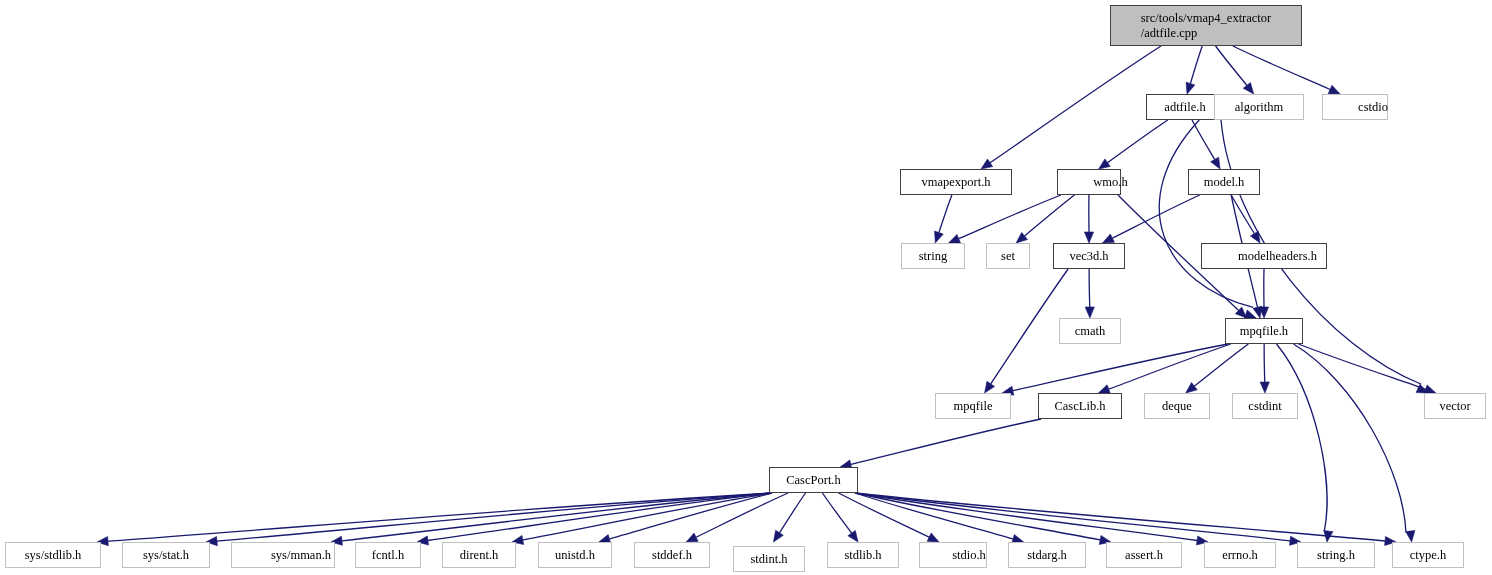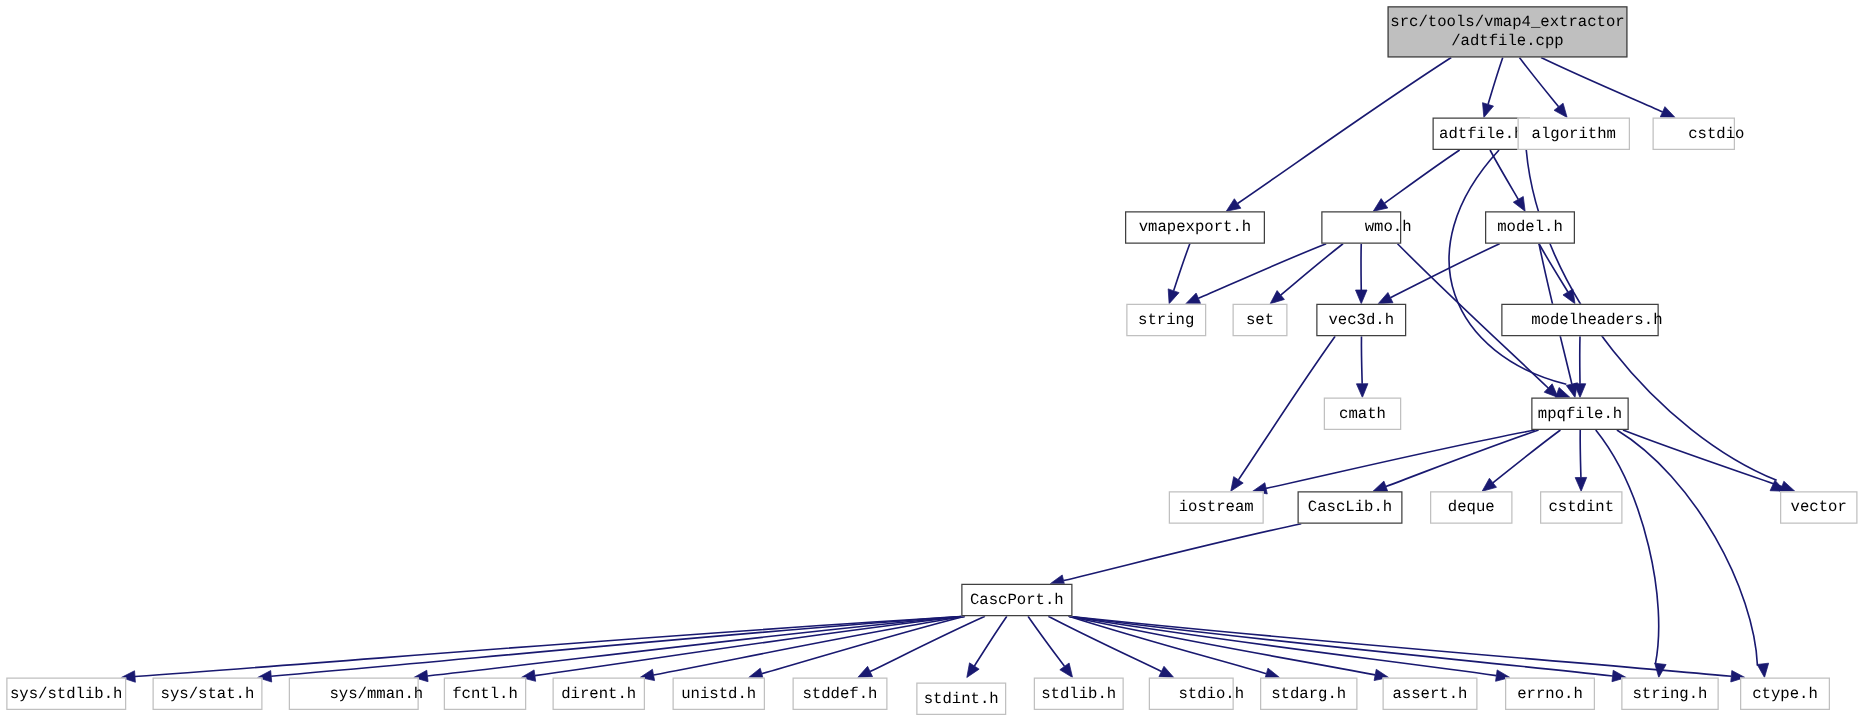--- a/index.html
+++ b/index.html
@@ -33,22 +33,21 @@
     fill: #191970;
     stroke: #191970;
     stroke-width: 0.6;
   }
   .node-box {
     position: absolute;
     box-sizing: border-box;
     display: flex;
     align-items: center;
     justify-content: center;
-    text-align: center;
-    font-family: Liberation Mono, monospace;
+    font-family: Liberation Serif, serif;
     font-size: 12.5px;
     color: #000000;
     line-height: 1.18;
     white-space: pre-line;
     background: #ffffff;
     border: 1px solid #c0c0c0;
   }
   .node-box.kind-local {
     border: 1.6px solid #404040;
   }
@@ -156,21 +155,21 @@
       <div class="node-box kind-system" style="left: 1322px; top: 94px; width: 66px; height: 26px; padding-left: 36px;">cstdio</div>
       <div class="node-box kind-local" style="left: 900px; top: 169px; width: 112px; height: 26px;">vmapexport.h</div>
       <div class="node-box kind-local" style="left: 1057px; top: 169px; width: 64px; height: 26px; padding-left: 43px;">wmo.h</div>
       <div class="node-box kind-local" style="left: 1188px; top: 169px; width: 72px; height: 26px;">model.h</div>
       <div class="node-box kind-system" style="left: 901px; top: 243px; width: 64px; height: 26px;">string</div>
       <div class="node-box kind-system" style="left: 986px; top: 243px; width: 44px; height: 26px;">set</div>
       <div class="node-box kind-local" style="left: 1053px; top: 243px; width: 72px; height: 26px;">vec3d.h</div>
       <div class="node-box kind-local" style="left: 1201px; top: 243px; width: 126px; height: 26px; padding-left: 27px;">modelheaders.h</div>
       <div class="node-box kind-system" style="left: 1059px; top: 318px; width: 62px; height: 26px;">cmath</div>
       <div class="node-box kind-local" style="left: 1225px; top: 318px; width: 78px; height: 26px;">mpqfile.h</div>
-      <div class="node-box kind-system" style="left: 935px; top: 393px; width: 76px; height: 26px;">iostream</div>
+      <div class="node-box kind-system" style="left: 935px; top: 393px; width: 76px; height: 26px;">mpqfile</div>
       <div class="node-box kind-local" style="left: 1038px; top: 393px; width: 84px; height: 26px;">CascLib.h</div>
       <div class="node-box kind-system" style="left: 1144px; top: 393px; width: 66px; height: 26px;">deque</div>
       <div class="node-box kind-system" style="left: 1232px; top: 393px; width: 66px; height: 26px;">cstdint</div>
       <div class="node-box kind-system" style="left: 1424px; top: 393px; width: 62px; height: 26px;">vector</div>
       <div class="node-box kind-local" style="left: 769px; top: 467px; width: 89px; height: 26px;">CascPort.h</div>
       <div class="node-box kind-system" style="left: 5px; top: 542px; width: 96px; height: 26px;">sys/stdlib.h</div>
       <div class="node-box kind-system" style="left: 122px; top: 542px; width: 88px; height: 26px;">sys/stat.h</div>
       <div class="node-box kind-system" style="left: 231px; top: 542px; width: 104px; height: 26px; padding-left: 36px;">sys/mman.h</div>
       <div class="node-box kind-system" style="left: 355px; top: 542px; width: 66px; height: 26px;">fcntl.h</div>
       <div class="node-box kind-system" style="left: 442px; top: 542px; width: 74px; height: 26px;">dirent.h</div>

